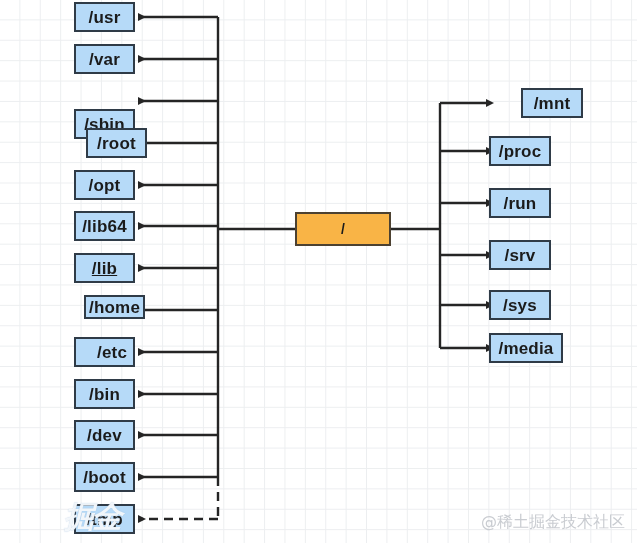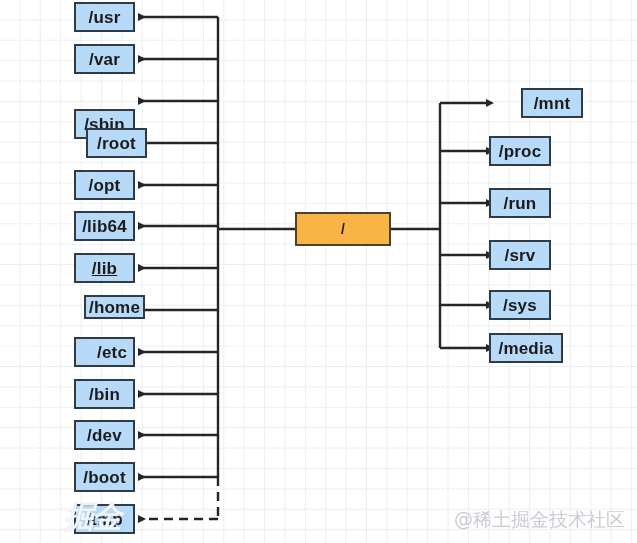--- a/index.html
+++ b/index.html
@@ -46,21 +46,21 @@
   }
   .node.root {
     background: #f9b446;
     border-color: #4c4131;
     font-size: 14px;
   }
   .watermark-br {
     position: absolute;
     right: 12px;
     bottom: 10px;
-    font-size: 19px;
+    font-size: 16px;
     color: #c9ccd1;
     font-family: "DejaVu Sans", sans-serif;
     white-space: nowrap;
     user-select: none;
   }
   .watermark-tmp {
     position: absolute;
     font-size: 30px;
     font-weight: bold;
     font-style: italic;

